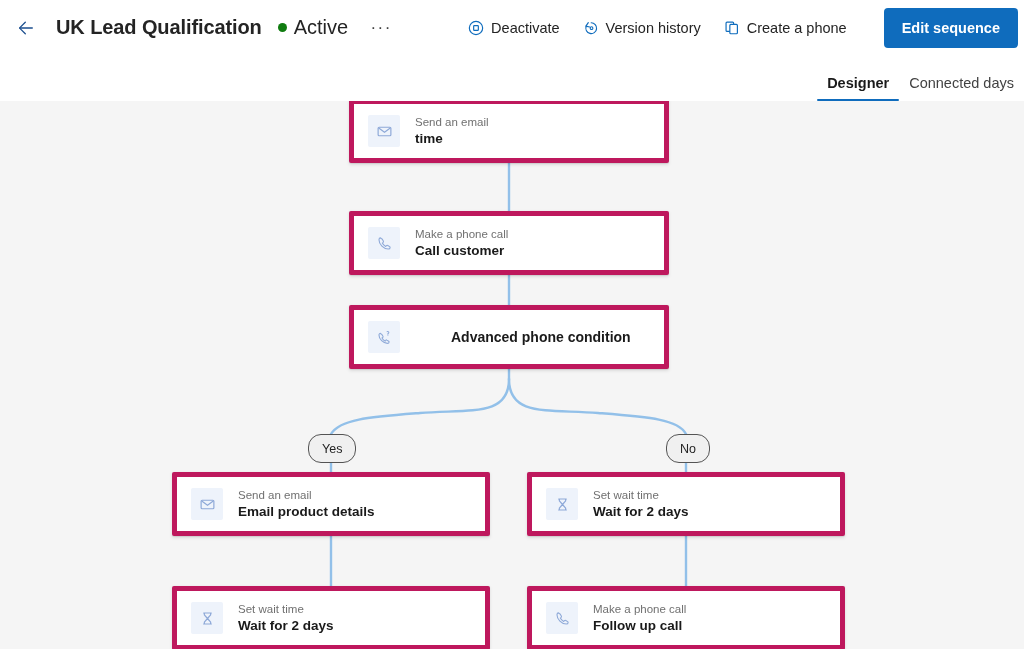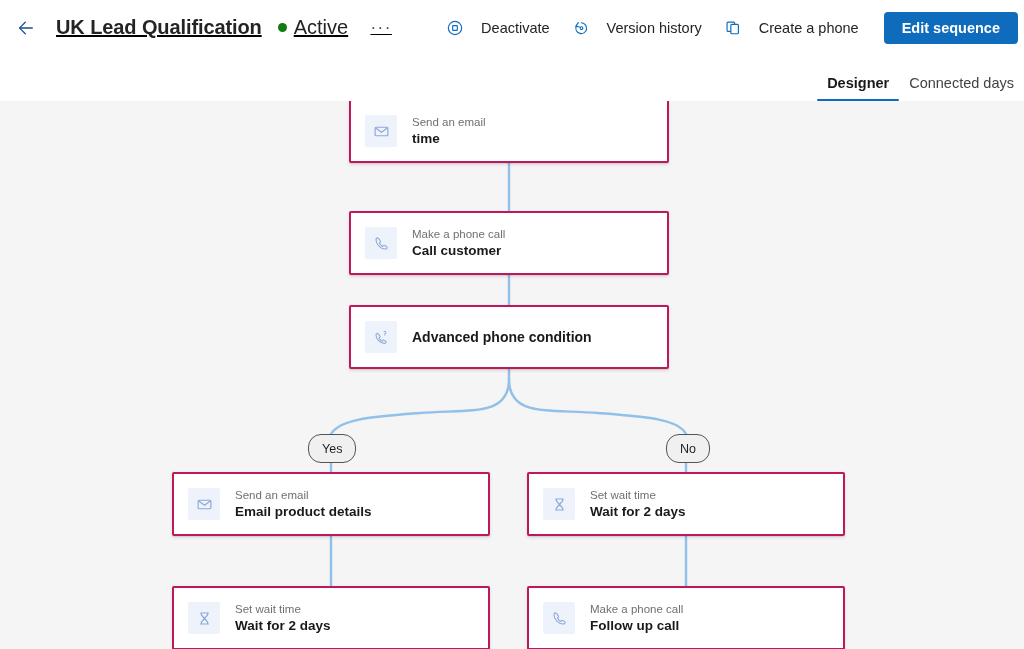--- a/index.html
+++ b/index.html
@@ -9,21 +9,21 @@
     background: #ffffff;
     font-family: "Liberation Sans", sans-serif;
     -webkit-font-smoothing: antialiased;
   }
   .app { position: relative; width: 1024px; height: 649px; background: #ffffff; }
 
   
   .commandbar {
     position: absolute; top: 0; left: 0; width: 1024px; height: 55px;
     background: #ffffff;
-    display: flex; align-items: center; text-decoration: underline;
+    display: flex; align-items: center;
   }
   .back-btn {
     width: 32px; height: 32px; margin-left: 10px;
     display: flex; align-items: center; justify-content: center;
     border-radius: 4px; cursor: pointer; color: #1b4e8e;
   }
   .page-title {
     margin-left: 14px;
     font-size: 20px; font-weight: bold; color: #242424;
     letter-spacing: -0.1px; white-space: nowrap;
@@ -41,28 +41,28 @@
     display: flex; align-items: center; justify-content: center;
     color: #424242; font-size: 17px; letter-spacing: 1.5px;
     border-radius: 4px; cursor: pointer; line-height: 8px;
   }
 
   .cmd-actions {
     position: absolute; right: 3px; top: 0; height: 55px;
     display: flex; align-items: center;
   }
   .cmd-item {
-    display: flex; align-items: center; gap: 17px;
+    display: flex; align-items: center; gap: 6px;
     height: 32px; padding: 0 9px; margin-right: 4px;
     border-radius: 4px; cursor: pointer;
     font-size: 14.5px; color: #242424; white-space: nowrap;
   }
   .cmd-item .ico { display: flex; align-items: center; color: #0f6cbd; }
   .primary-btn {
-    height: 32px; margin-left: 12px; margin-right: 3px;
+    height: 40px; margin-left: 24px; margin-right: 3px;
     padding: 0 18px; border: none; border-radius: 4px;
     background: #0f6cbd; color: #ffffff;
     font-size: 14.5px; font-weight: bold;
     font-family: "Liberation Sans", sans-serif;
     cursor: pointer; white-space: nowrap;
   }
 
   
   .tabs {
     position: absolute; top: 55px; left: 0; width: 1024px; height: 46px;
@@ -83,37 +83,37 @@
   .canvas {
     position: absolute; top: 101px; left: 0; width: 1024px; height: 548px;
     background: #f5f5f5; overflow: hidden;
   }
   .edges { position: absolute; inset: 0; width: 1024px; height: 548px; }
 
   
   .node {
     position: absolute;
     background: #ffffff;
-    border: 2px solid #be185d;
+    border: 5px solid #be185d;
     border-radius: 2px;
     box-shadow: 0 1.6px 3.6px rgba(0,0,0,0.10), 0 0.3px 0.9px rgba(0,0,0,0.08);
     display: flex; align-items: center;
     padding-left: 14px;
     cursor: pointer;
   }
   .node-icon {
     width: 32px; height: 32px; flex: 0 0 32px;
     background: #eef3fb; border-radius: 2px;
     display: flex; align-items: center; justify-content: center;
     color: #8ea9d8;
   }
   .node-text { margin-left: 15px; display: flex; flex-direction: column; justify-content: center; }
   .node-subtitle { font-size: 11.5px; color: #707070; line-height: 15px; }
   .node-title { font-size: 13.5px; font-weight: bold; color: #1a1a1a; line-height: 18px; }
-  .node.single .node-title { font-size: 14px; }
+  .node.single .node-title { font-size: 14px; margin-left: 36px; }
 
   
   .pill {
     position: absolute;
     height: 29px; min-width: 42px;
     padding: 0 13px;
     background: #f0f0f0;
     border: 1.4px solid #545454;
     border-radius: 13px;
     display: flex; align-items: center; justify-content: center;

